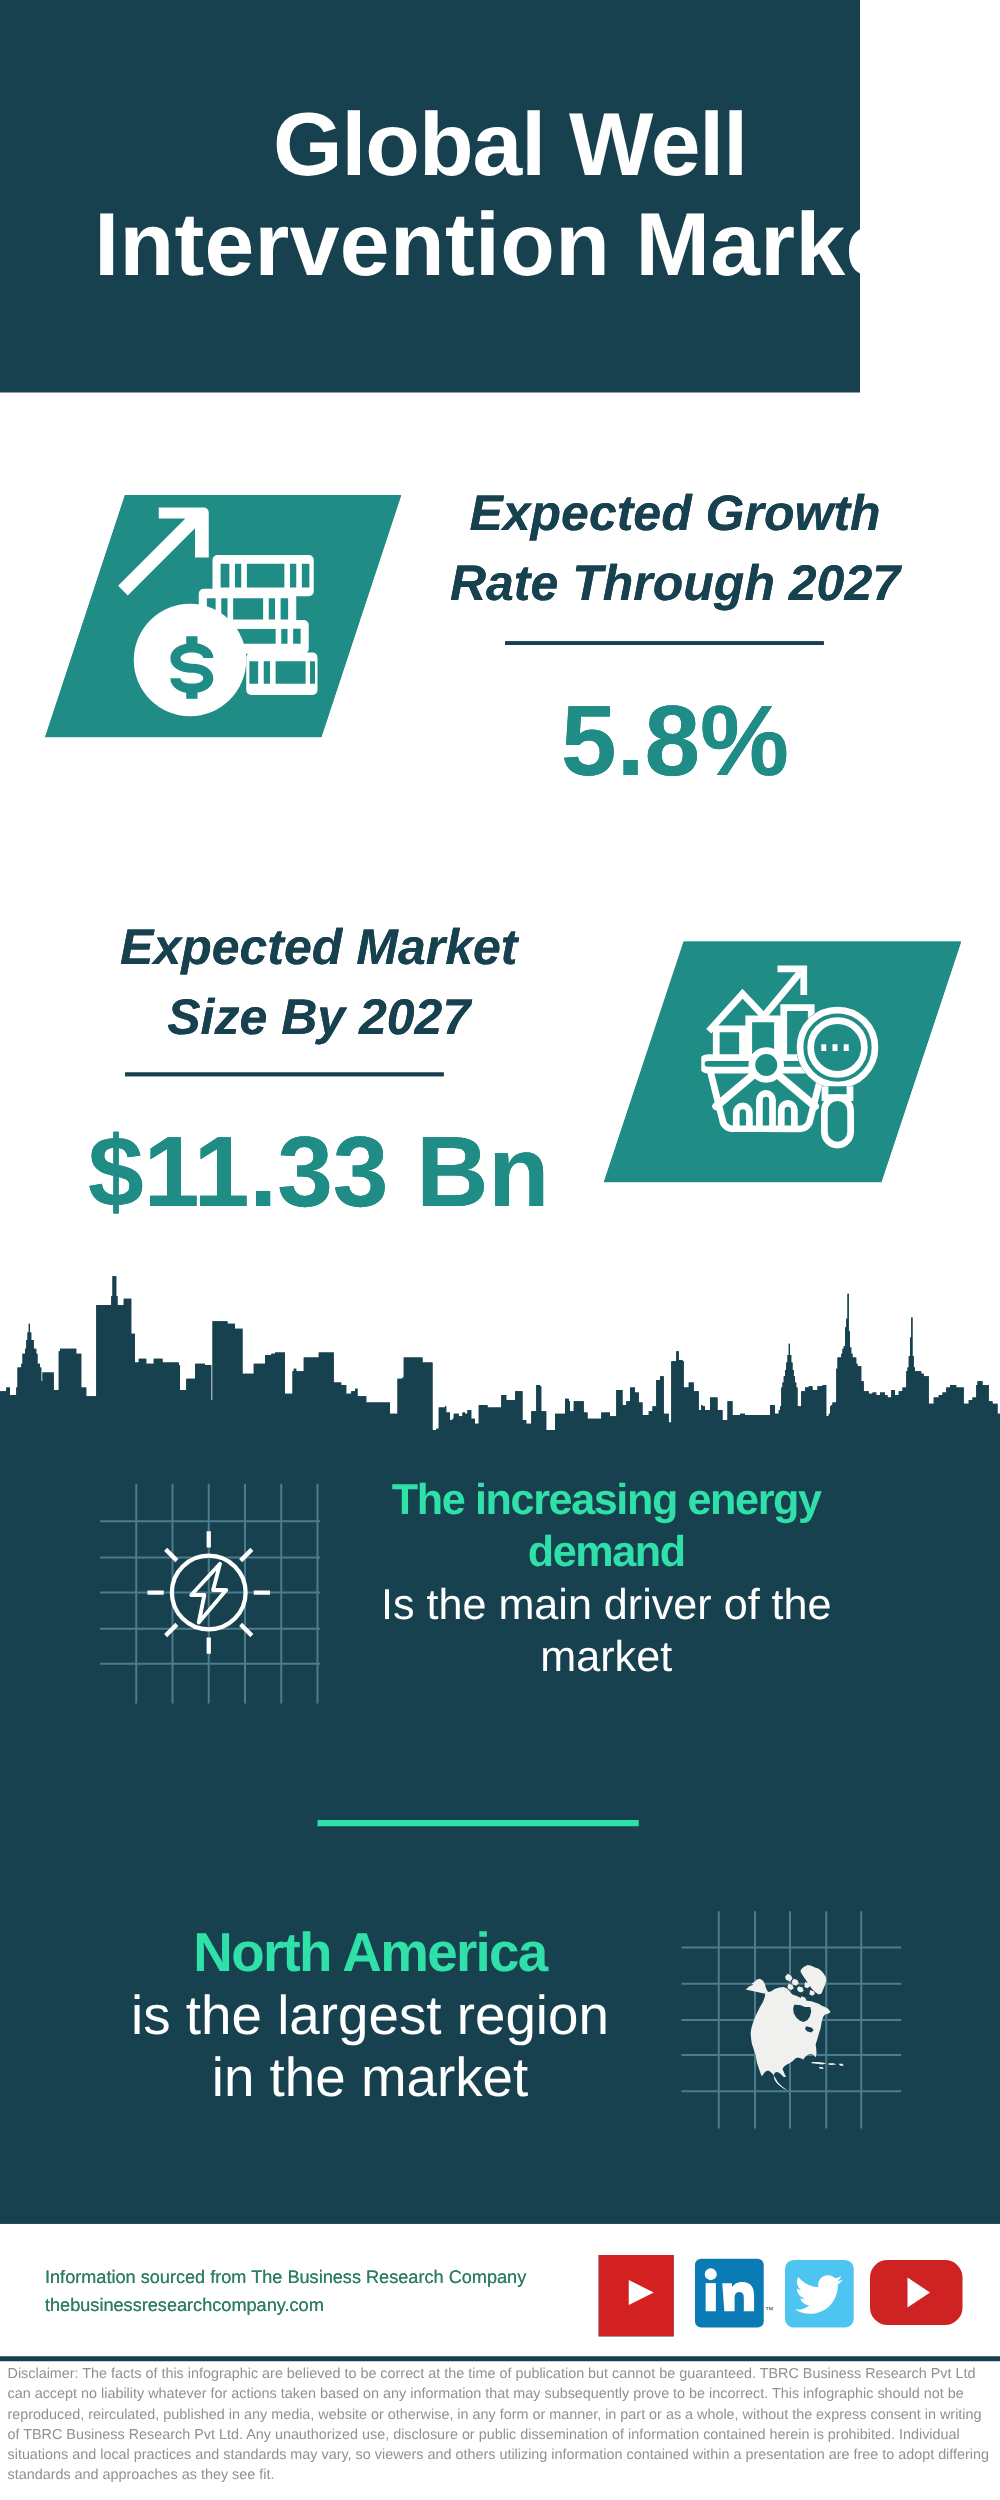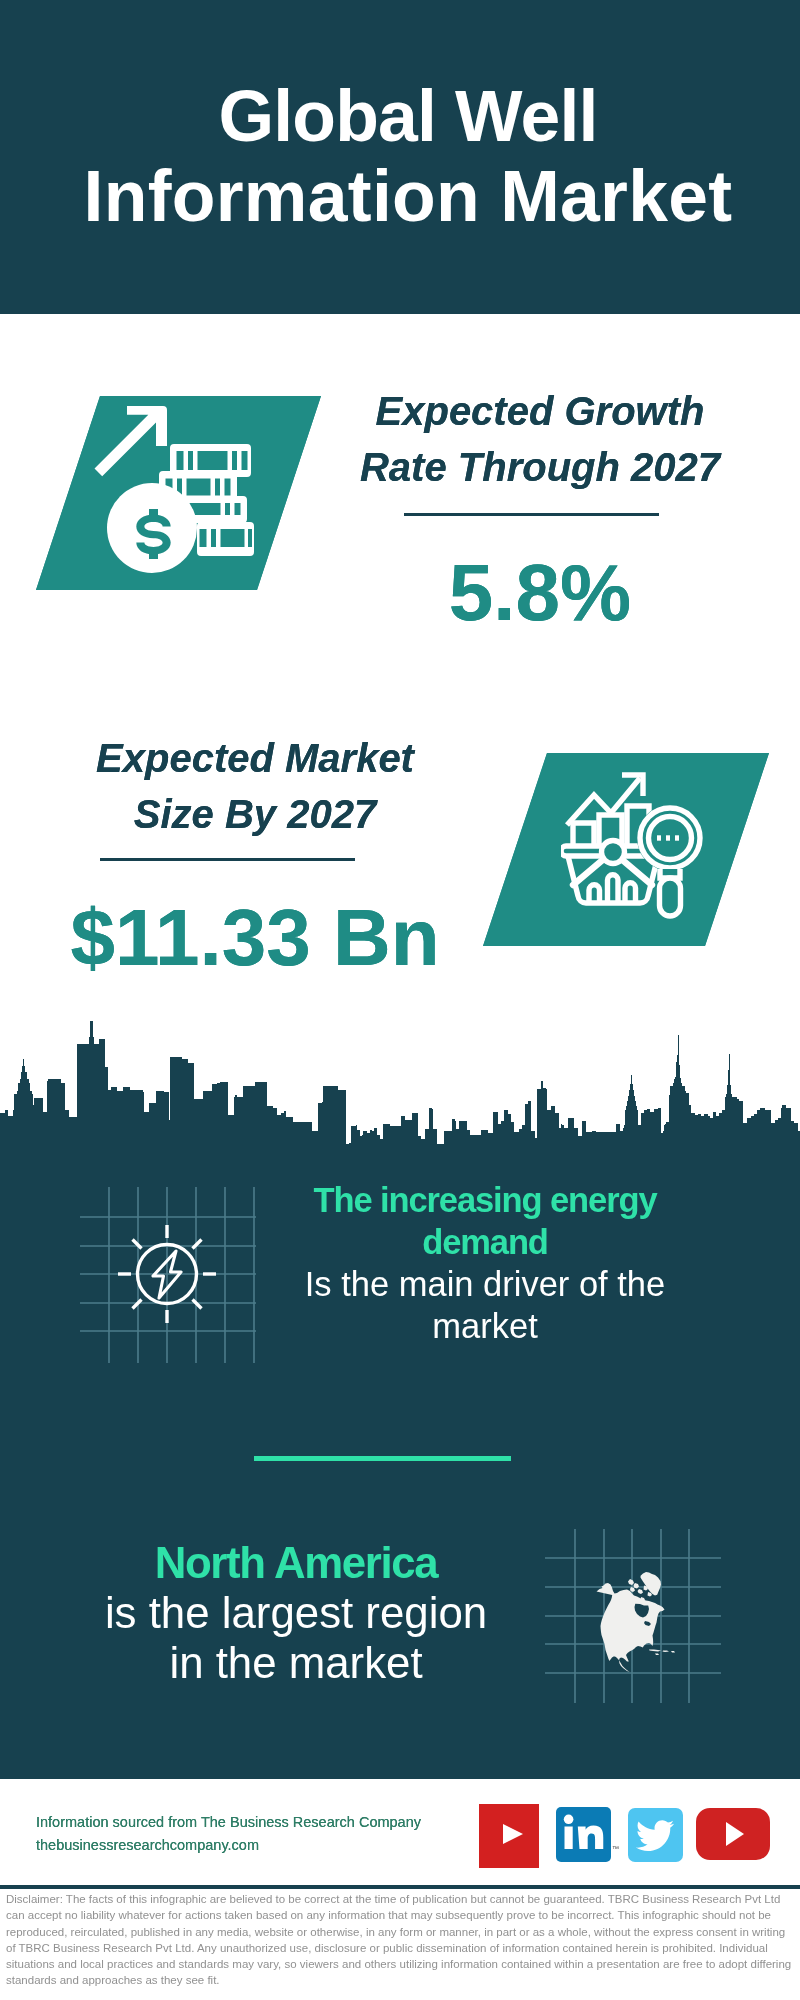--- a/index.html
+++ b/index.html
@@ -6,21 +6,21 @@
   * { margin:0; padding:0; box-sizing:border-box; }
   html,body { width:800px; height:2000px; }
   body {
     font-family: "Liberation Sans", sans-serif;
     background:#ffffff;
   }
   .page { position:relative; width:800px; height:2000px; overflow:hidden; background:#fff; }
 
   
   .header {
-    position:absolute; left:0; top:0; width:800px; height:314px;
+    position:absolute; left:0; top:0; width:688px; height:314px;
     background:#17414f;
   }
   .header h1 {
     position:absolute; left:8px; top:76px; width:800px;
     color:#ffffff; font-weight:bold; font-size:71.5px; line-height:80px;
     text-align:center;
   }
   .header .l1 { letter-spacing:-0.8px; }
   .header .l2 { letter-spacing:0.3px; }
 
@@ -50,21 +50,21 @@
   .sbtn { position:absolute; display:block; overflow:hidden; }
 </style>
 </head>
 <body>
 
 <div class="page">
 
   <div class="header">
     <h1>
       <span class="l1">Global Well</span><br>
-      <span class="l2">Information Market</span>
+      <span class="l2">Intervention Market</span>
     </h1>
   </div>
 
   <div class="tile" style="left:36px; top:396px; width:285px; height:194px; clip-path:polygon(64px 0, 285px 0, 221px 194px, 0 194px);">
   </div>
   <svg class="ico" viewBox="0 0 164 178" style="position:absolute; left:91px; top:404px; width:164px; height:178px;" fill="#ffffff">
 
     <path d="M36 2 h36 a4 4 0 0 1 4 4 v36 h-11 v-23.5 l-53.8 53.8 l-7.7 -7.7 l53.8 -53.8 h-21.3 z"></path>
 
     <path d="M72 67 h70 a4 4 0 0 1 4 4 v24 a4 4 0 0 1 -4 4 h-70 a4 4 0 0 1 -4 -4 v-24 a4 4 0 0 1 4 -4 z

